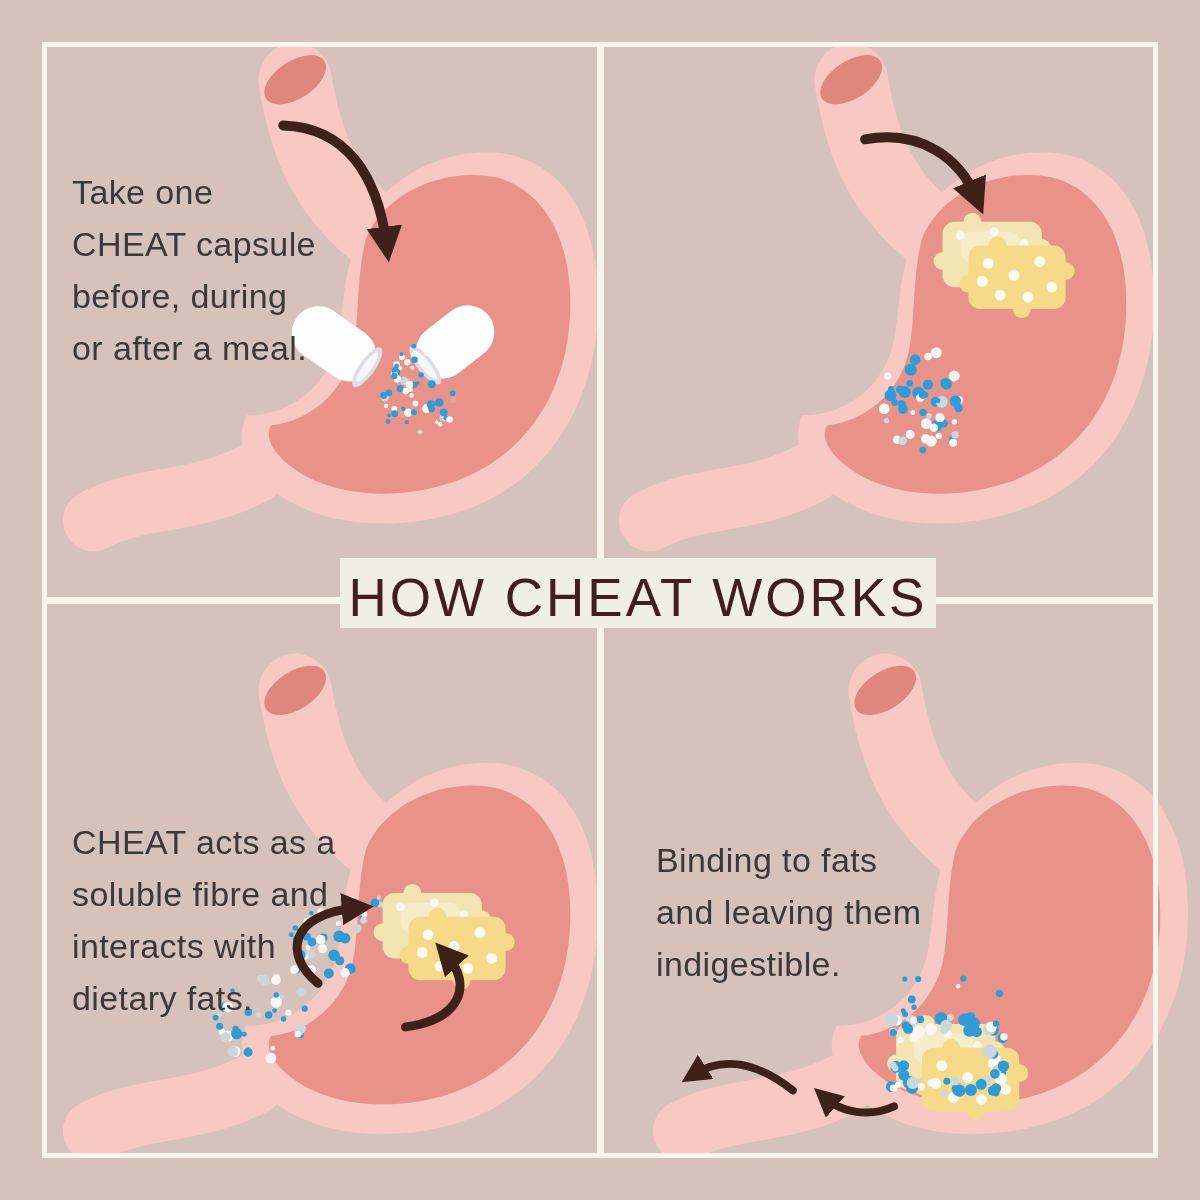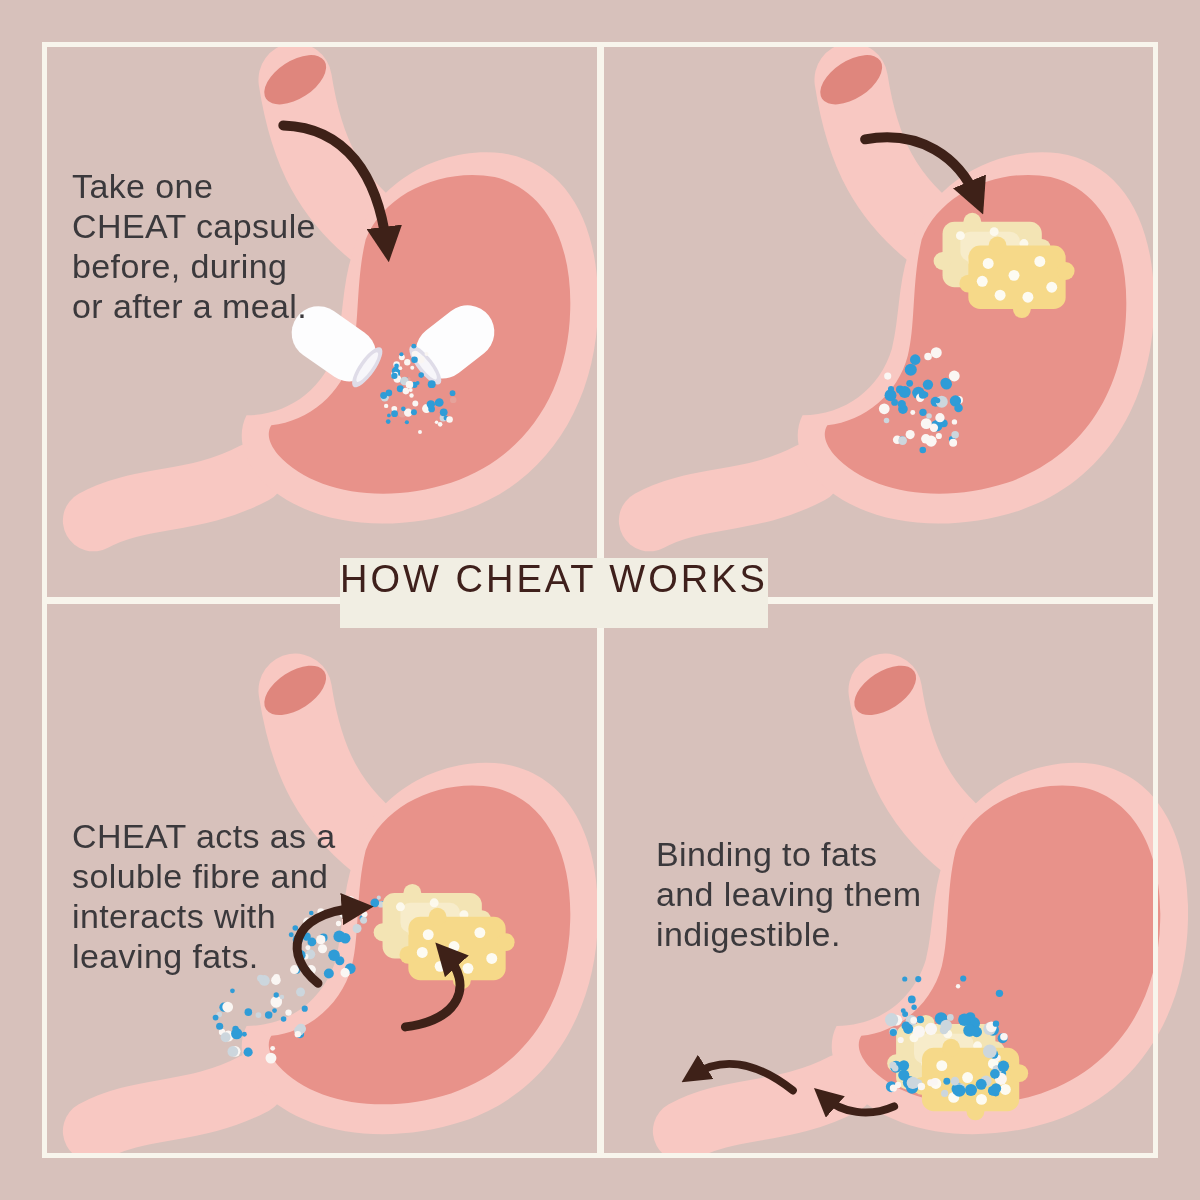--- a/index.html
+++ b/index.html
@@ -9,30 +9,30 @@
   .frame{position:absolute;left:42px;top:42px;width:1116px;height:1116px;
          border:5px solid var(--c-frame);box-sizing:border-box;z-index:4;pointer-events:none}
   .divider-v{position:absolute;left:597px;top:42px;width:7px;height:1116px;background:var(--c-frame);z-index:3}
   .divider-h{position:absolute;left:42px;top:597px;width:1116px;height:7px;background:var(--c-frame);z-index:3}
   .panel{position:absolute;width:552px;height:552px;overflow:hidden}
   #panel-1{left:46px;top:46px}
   #panel-2{left:602px;top:46px}
   #panel-3{left:46px;top:602px}
   #panel-4{left:636px;top:602px}
   .illust{position:absolute;left:0;top:0;z-index:1}
-  .caption{position:absolute;margin:0;font-size:34px;line-height:40px;letter-spacing:.4px;
+  .caption{position:absolute;margin:0;font-size:34px;line-height:52px;letter-spacing:.4px;
            color:var(--c-caption-text);white-space:pre-line;z-index:2}
   #panel-1 .caption{left:26px;top:120px}
   #panel-2 .caption{left:20px;top:120px}
   #panel-3 .caption{left:26px;top:214px}
   #panel-4 .caption{left:20px;top:232px}
-  .banner{position:absolute;left:340px;top:558px;width:428px;height:70px;z-index:5;
+  .banner{position:absolute;left:340px;top:558px;width:596px;height:70px;z-index:5;
           background:var(--c-banner-bg);color:var(--c-banner-text);
-          display:flex;align-items:flex-start;justify-content:center;
-          font-size:38px;letter-spacing:3px;white-space:nowrap}
+          display:flex;align-items:flex-end;justify-content:center;
+          font-size:53px;letter-spacing:3px;white-space:nowrap}
 </style>
 </head>
 <body>
 
 <div class="canvas">
 
   <div class="panel" id="panel-1">
     <svg class="illust" width="552" height="552" viewBox="0 0 556 556">
         <defs>
           <marker id="ah0" viewBox="0 0 10 10" refX="5" refY="5" markerWidth="3.6" markerHeight="3.6" orient="auto" markerUnits="strokeWidth">
@@ -345,21 +345,21 @@
           <circle cx="397" cy="367" r="5.5" fill="#fdfbf2"></circle>
           <circle cx="425" cy="369" r="5.5" fill="#fdfbf2"></circle>
           <circle cx="379" cy="353" r="5.5" fill="#fdfbf2"></circle>
         </g>
         <path d="M 274 384 C 240 357, 243 314, 314 308" stroke="#3e2118" stroke-width="9" fill="none" stroke-linecap="round" marker-end="url(#ah2)"></path>
         <path d="M 362 428 C 417 421, 431 386, 403 355" stroke="#3e2118" stroke-width="9" fill="none" stroke-linecap="round" marker-end="url(#ah2)"></path>
       </svg>
     <p class="caption">CHEAT acts as a
 soluble fibre and
 interacts with
-leaving fats.</p>
+dietary fats.</p>
   </div>
 
   <div class="panel" id="panel-4">
     <svg class="illust" width="552" height="552" viewBox="0 0 556 556">
         <defs>
           <marker id="ah3" viewBox="0 0 10 10" refX="5" refY="5" markerWidth="3.6" markerHeight="3.6" orient="auto" markerUnits="strokeWidth">
             <path d="M0 0 L10 5 L0 10 Z" fill="#3e2118"></path>
           </marker>
         </defs>
         <g transform="translate(0 55)">

